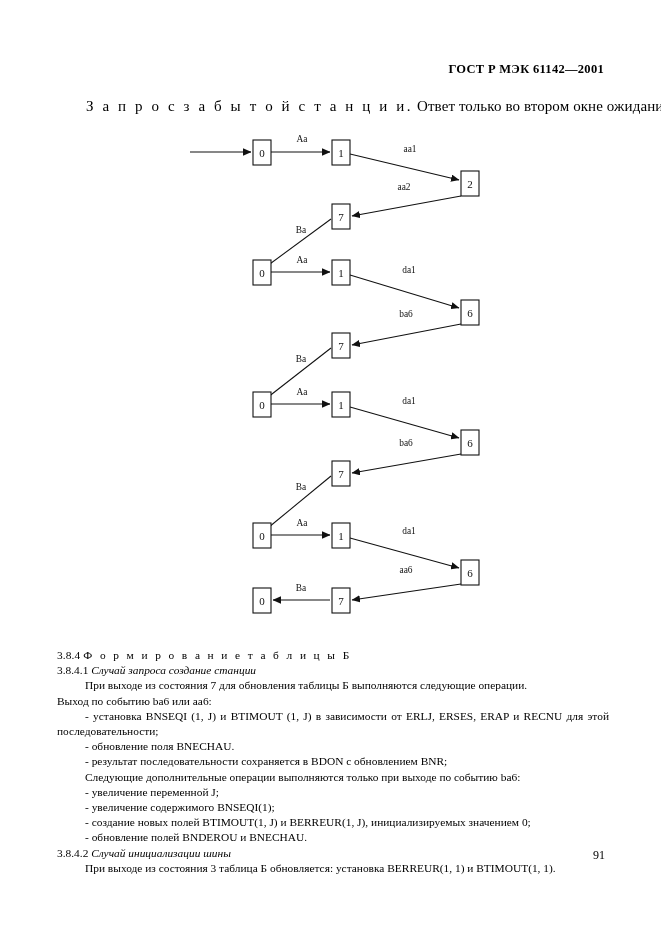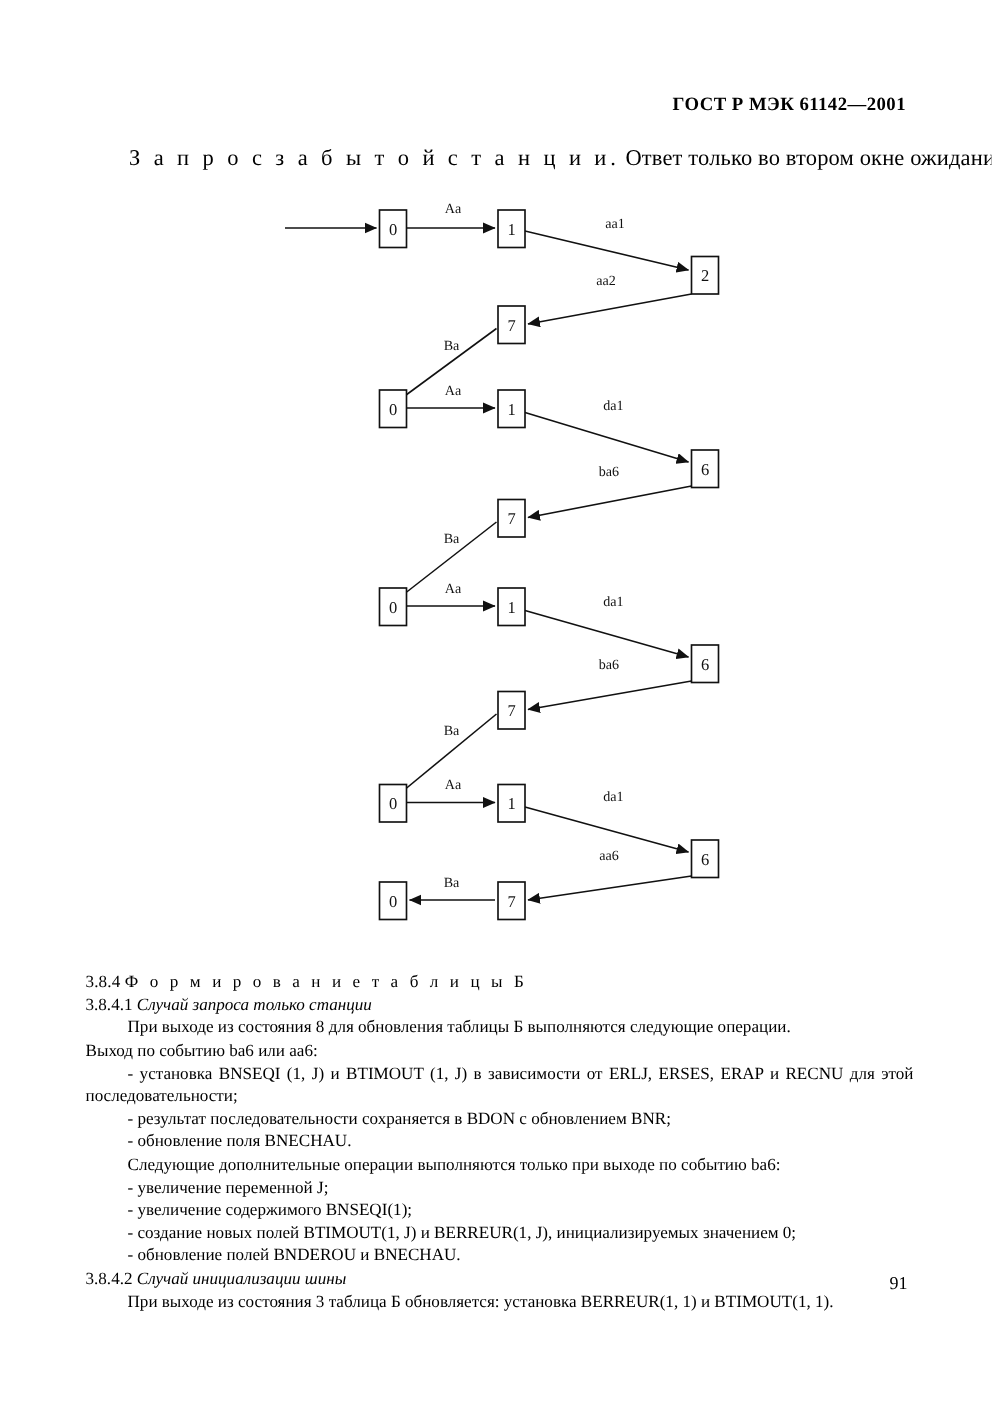--- a/index.html
+++ b/index.html
@@ -238,29 +238,29 @@
 
   <div class="body-text">
 
     <p class="h-sub">
       <span class="num">3.8.4</span>
       <span class="spaced-head">Ф о р м и р о в а н и е   т а б л и ц ы   Б</span>
     </p>
 
     <p class="h-item">
       <span class="num">3.8.4.1</span>
-      <span>Случай запроса только станции</span>
+      <span>Случай запроса создание станции</span>
     </p>
 
-    <p class="indent">При выходе из состояния 8 для обновления таблицы Б выполняются следующие операции.</p>
+    <p class="indent">При выходе из состояния 7 для обновления таблицы Б выполняются следующие операции.</p>
     <p>Выход по событию ba6 или aa6:</p>
 
     <p class="dash justify">- установка BNSEQI (1, J) и BTIMOUT (1, J) в зависимости от ERLJ, ERSES, ERAP и RECNU для этой последовательности;</p>
+    <p class="dash">- обновление поля BNECHAU.</p>
     <p class="dash">- результат последовательности сохраняется в BDON с обновлением BNR;</p>
-    <p class="dash">- обновление поля BNECHAU.</p>
 
     <p class="indent">Следующие дополнительные операции выполняются только при выходе по событию ba6:</p>
 
     <p class="dash">- увеличение переменной J;</p>
     <p class="dash">- увеличение содержимого BNSEQI(1);</p>
     <p class="dash">- создание новых полей BTIMOUT(1, J) и BERREUR(1, J), инициализируемых значением 0;</p>
     <p class="dash">- обновление полей BNDEROU и BNECHAU.</p>
 
     <p class="h-item">
       <span class="num">3.8.4.2</span>

